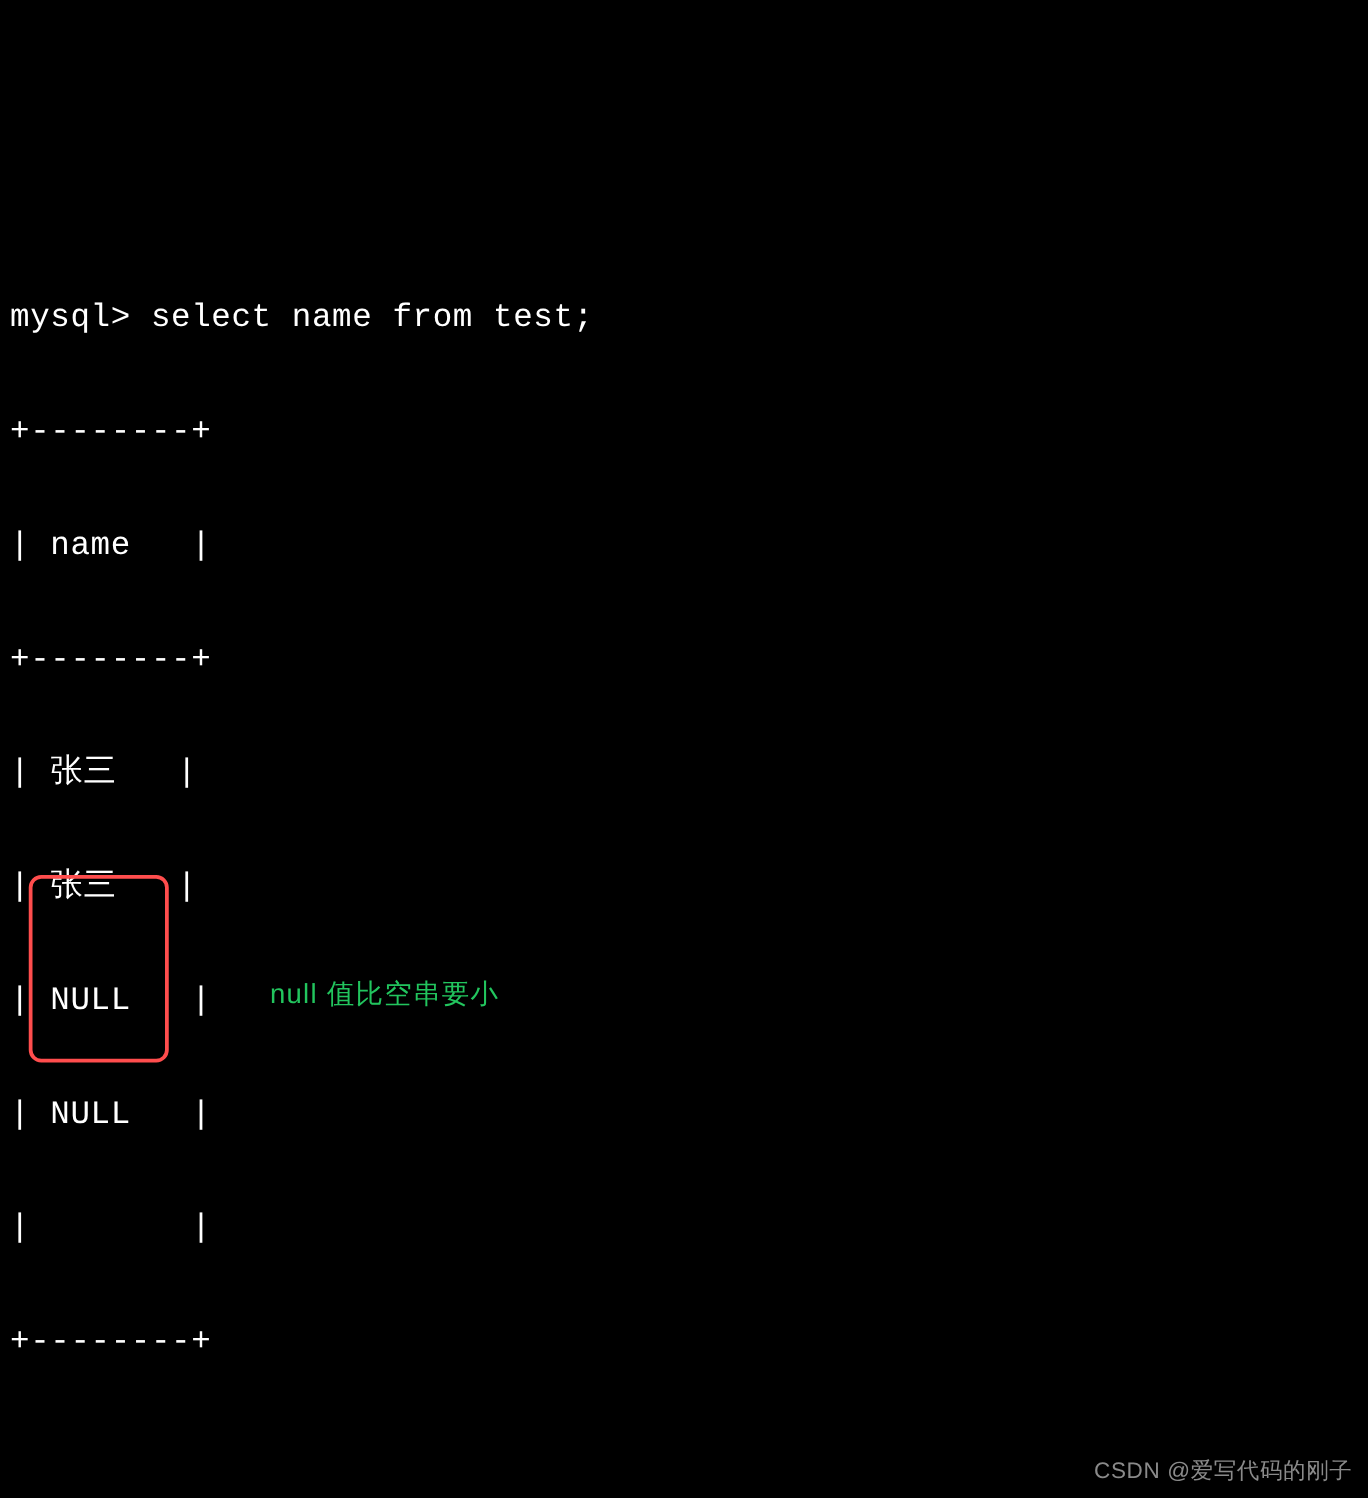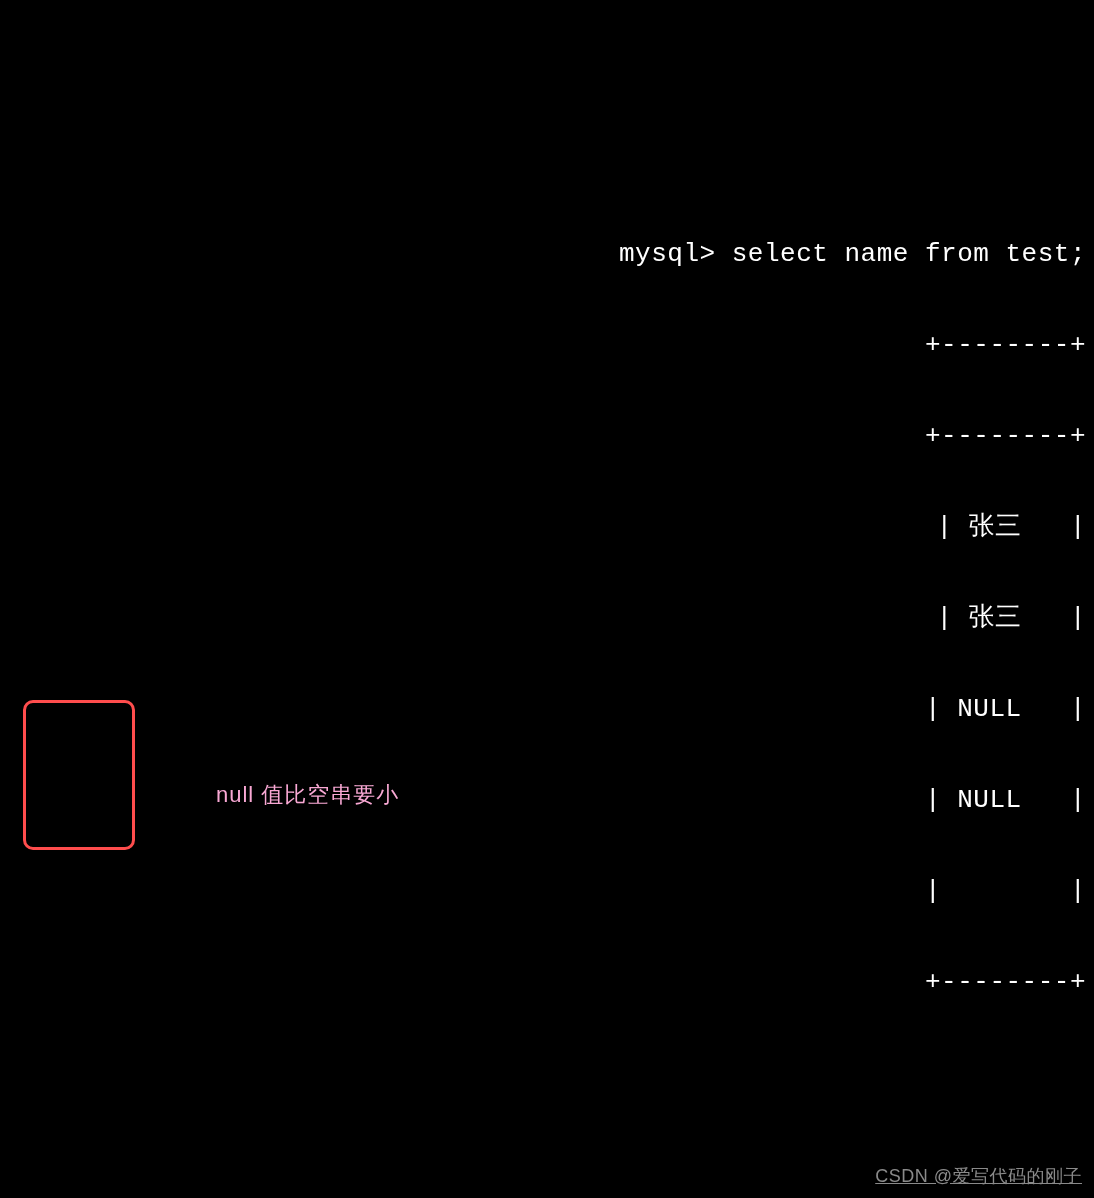--- a/index.html
+++ b/index.html
@@ -17,55 +17,54 @@
       width: 1094px;
       height: 1198px;
       overflow: hidden;
       position: relative;
       white-space: pre;
       letter-spacing: 0.5px;
     }
     .terminal-line {
       display: block;
       min-height: 1.75em;
-      text-align: right;
     }
     .highlight-box {
       position: absolute;
       border: 3px solid #ff4d4d;
       border-radius: 10px;
       pointer-events: none;
     }
     .annotation {
       position: absolute;
-      color: #f9a8d4;
+      color: #22c55e;
       font-family: -apple-system, 'PingFang SC', 'Hiragino Sans GB', 'Microsoft YaHei', sans-serif;
       font-size: 22px;
       letter-spacing: 1px;
       white-space: nowrap;
     }
     .watermark {
       position: absolute;
       bottom: 6px;
       right: 12px;
       color: #8a8a8a;
       font-family: -apple-system, 'PingFang SC', 'Hiragino Sans GB', 'Microsoft YaHei', sans-serif;
       font-size: 18px;
       letter-spacing: 0.5px;
-      text-decoration: underline;
     }
   </style>
 </head>
 <body>
 
 
 
 <div>
 <span class="terminal-line"><span>mysql&gt; </span><span>select name from test;</span></span>
 <span class="terminal-line">+--------+</span>
+<span class="terminal-line">| name   |</span>
 <span class="terminal-line">+--------+</span>
 <span class="terminal-line">| 张三   |</span>
 <span class="terminal-line">| 张三   |</span>
 <span class="terminal-line">| NULL   |</span>
 <span class="terminal-line">| NULL   |</span>
 <span class="terminal-line">|        |</span>
 <span class="terminal-line">+--------+</span>
 
 
 

